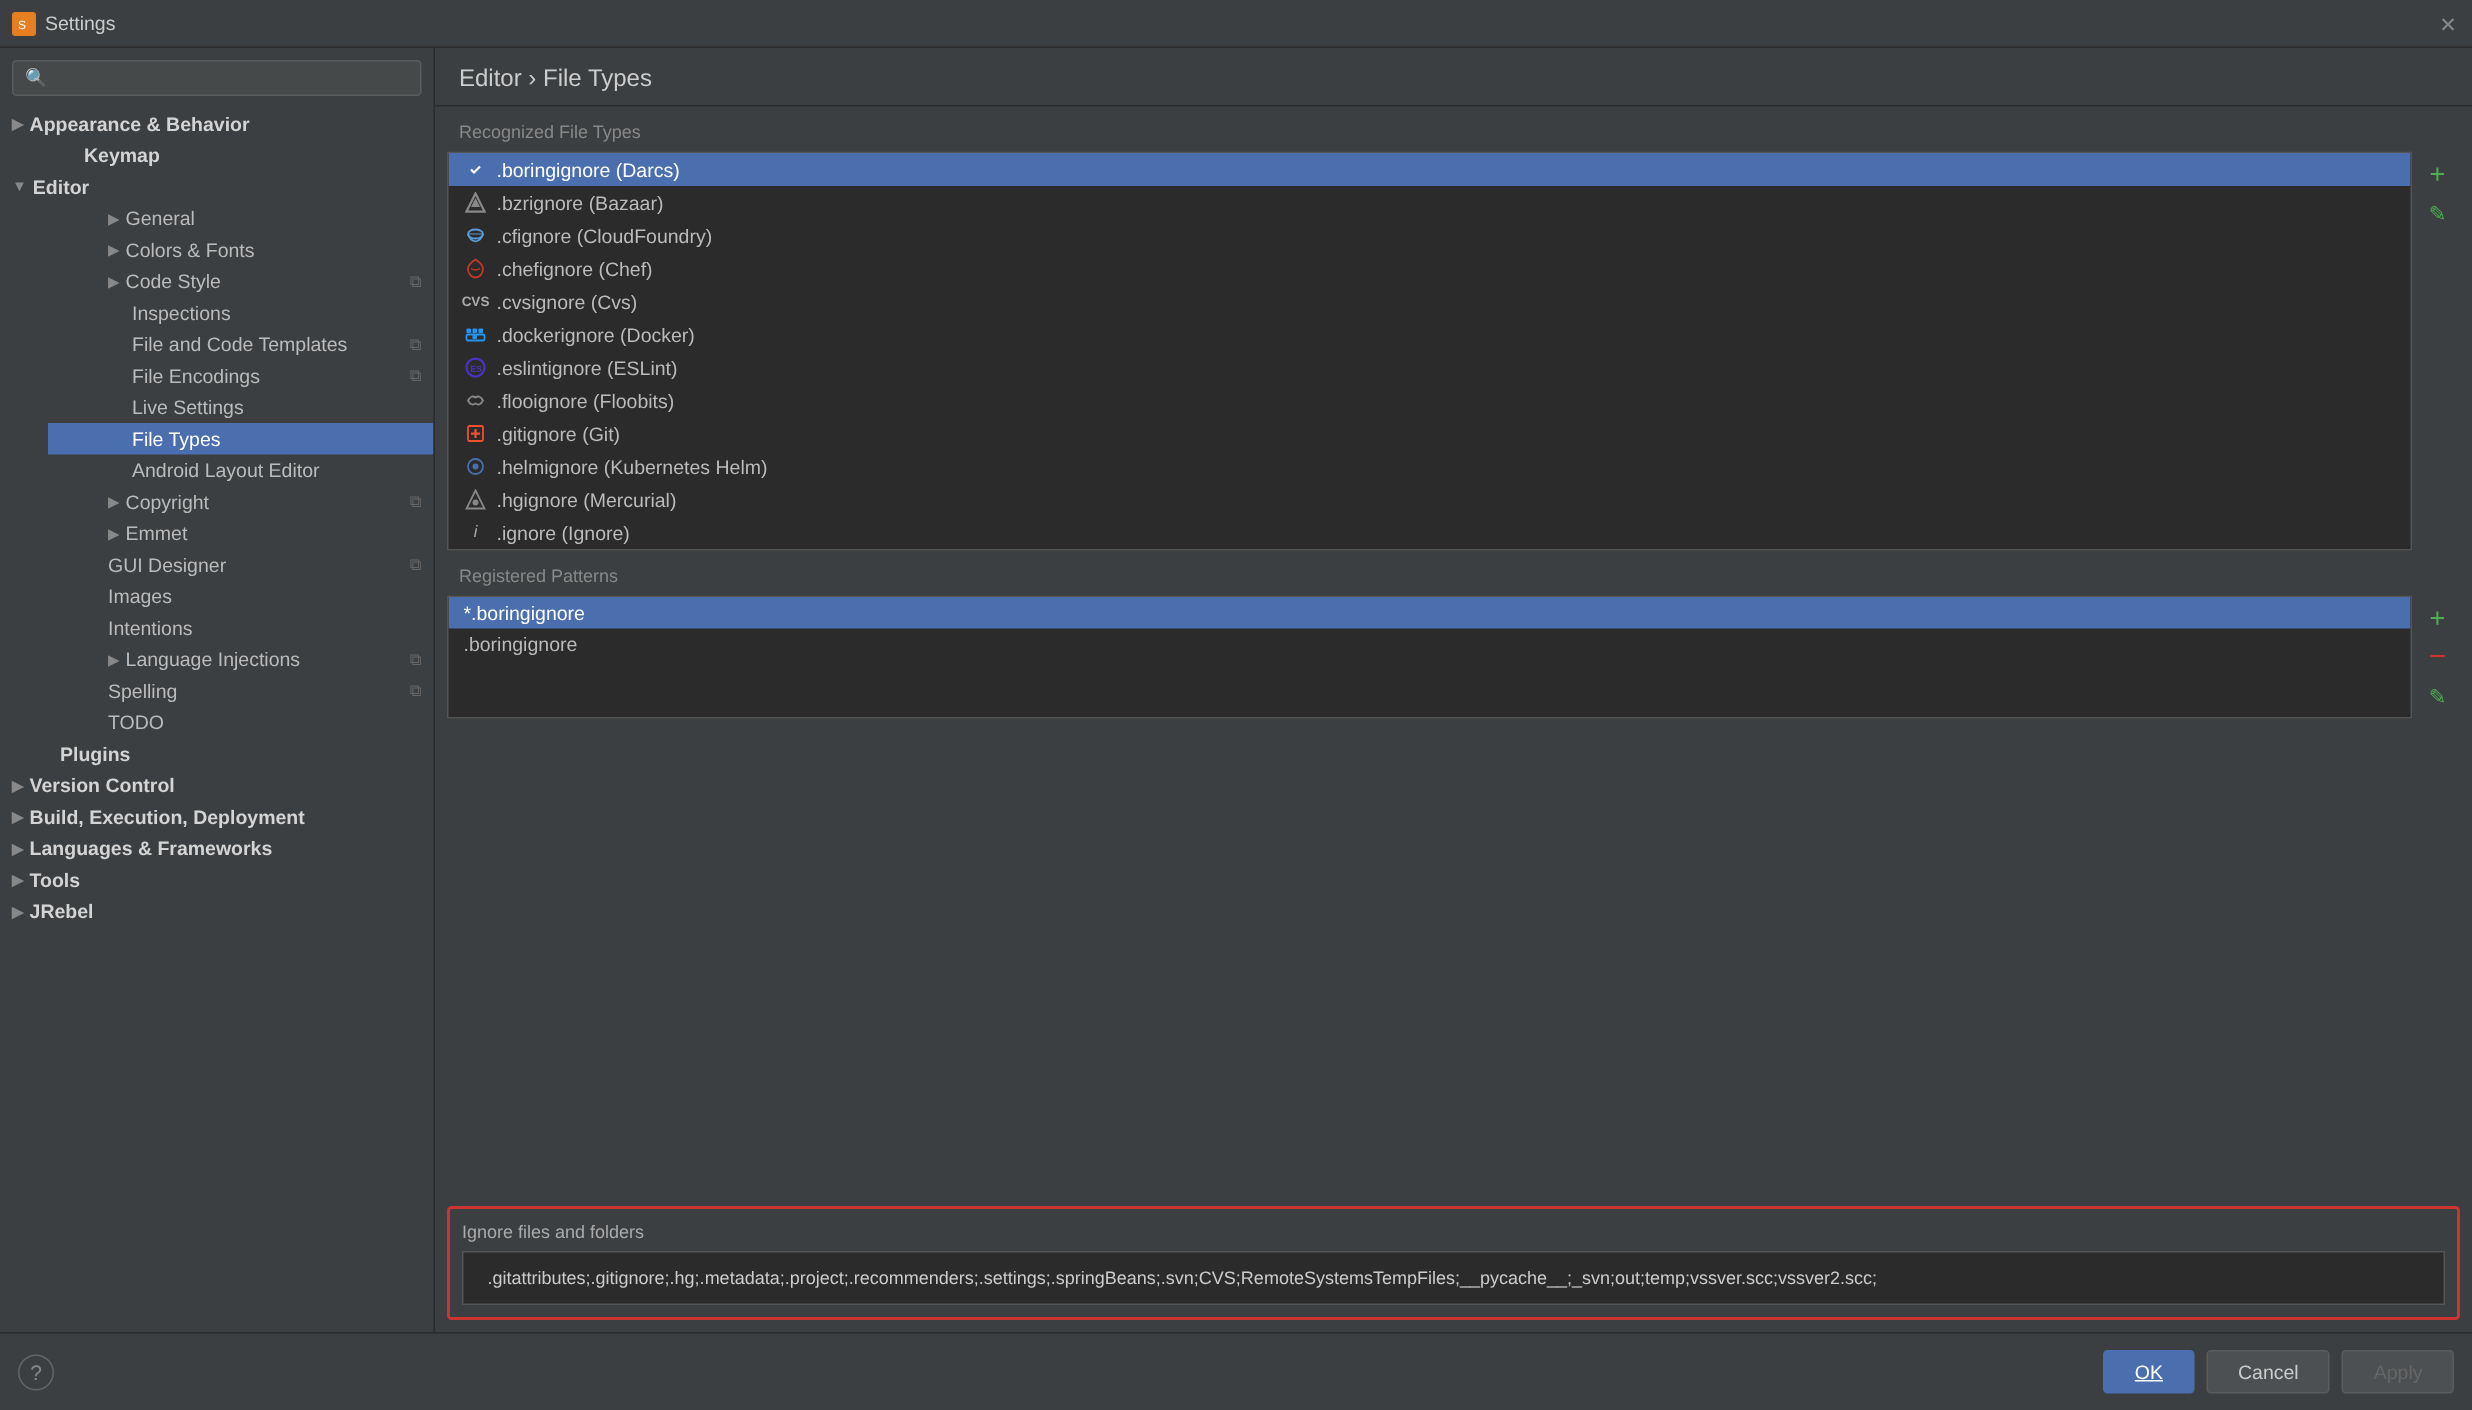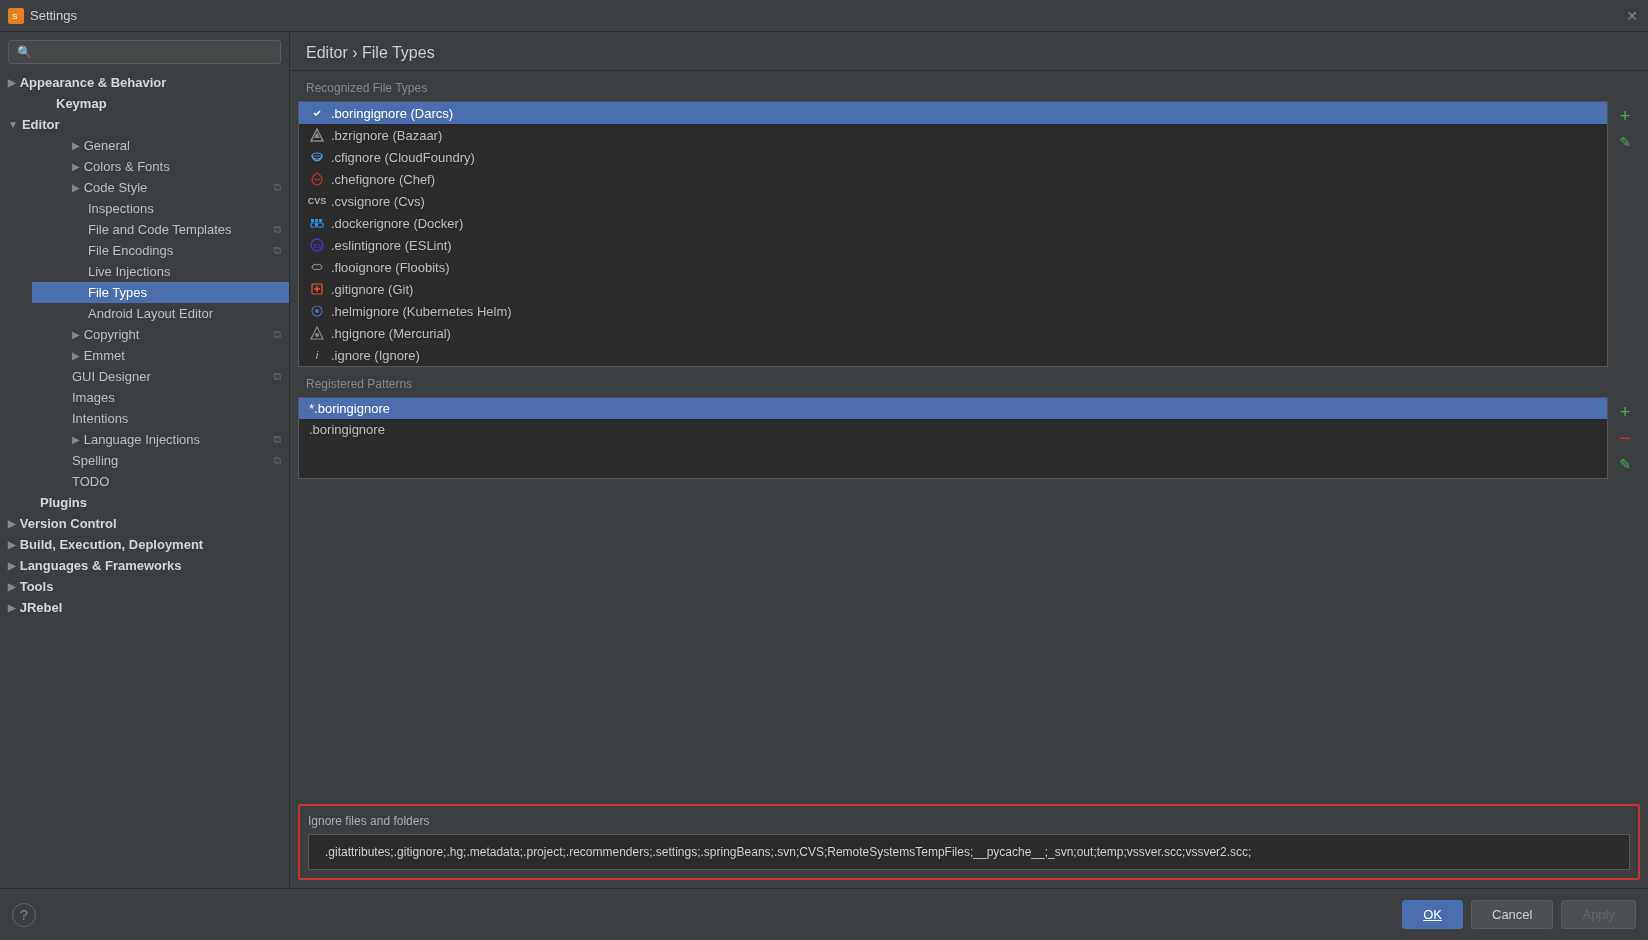--- a/index.html
+++ b/index.html
@@ -342,21 +342,21 @@
         <span>File and Code Templates</span>
         <span class="copy-icon">⧉</span>
       </div>
 
       <div class="tree-item indent-3">
         <span>File Encodings</span>
         <span class="copy-icon">⧉</span>
       </div>
 
       <div class="tree-item indent-3">
-        <span>Live Injections</span>
+        <span>Live Settings</span>
       </div>
 
       <div class="tree-item indent-3 selected">
         <span>File Types</span>
       </div>
 
       <div class="tree-item indent-3">
         <span>Android Layout Editor</span>
       </div>
 

